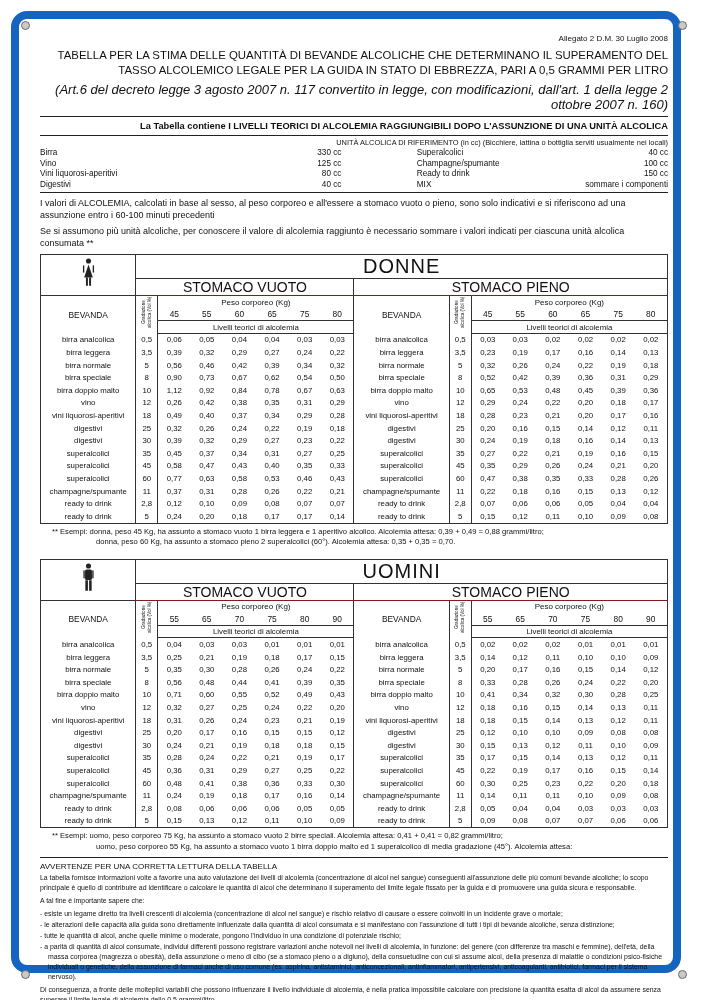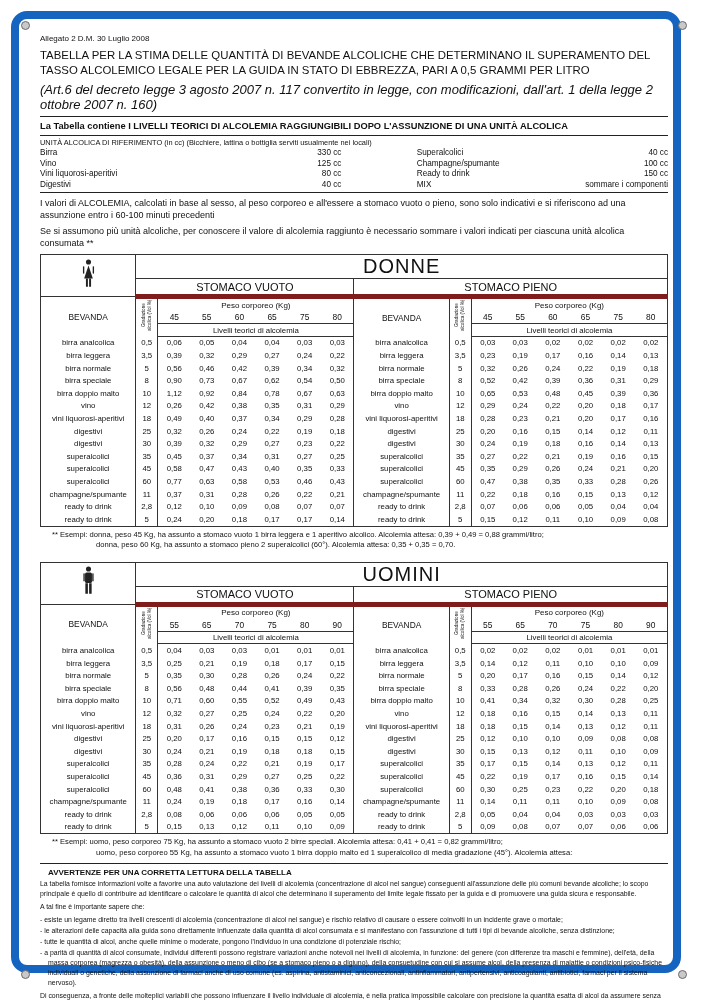--- a/index.html
+++ b/index.html
@@ -5,55 +5,55 @@
   html,body{margin:0;padding:0}
   body{width:708px;height:1000px;background:#fff;position:relative;overflow:hidden;
        font-family:"Liberation Sans", sans-serif;color:#111;}
   .frame{position:absolute;left:11px;top:11px;width:670px;height:962px;
          border:8px solid #1565c0;border-radius:16px;box-sizing:border-box;}
   .screw{position:absolute;width:7px;height:7px;border-radius:50%;
          background:#c9c9c9;border:1px solid #6a6a6a;z-index:3;}
   .screw.tl{left:21px;top:21px}.screw.tr{right:21px;top:21px}
   .screw.bl{left:21px;bottom:21px}.screw.br{right:21px;bottom:21px}
   .content{position:absolute;left:40px;top:34px;width:628px;z-index:2;}
-  .center{text-align:left}
+  .center{text-align:right}
   .allegato{font-size:8px;margin-bottom:5px}
   .title{font-size:11.4px;font-weight:normal;line-height:1.32;margin-bottom:4px}
   .subtitle{font-size:13px;font-style:italic;margin-bottom:4px}
   .rule{border:0;border-top:1px solid #222;margin:2px 0}
   .contains{font-size:9.3px;font-weight:bold;margin:4px 0}
   .units-head{font-size:7.4px;margin:2px 0 1px}
   table.units{width:100%;border-collapse:collapse;table-layout:fixed}
   table.units td{font-size:8.2px;line-height:1.28;padding:0}
   .u-lab{text-align:left}
   .u-val{text-align:right}
   .note{font-size:9px;line-height:1.28;margin:5px 0}
   
   table.tbl{width:100%;border-collapse:collapse;table-layout:fixed;border:1px solid #333;margin-top:2px}
   table.tbl th,table.tbl td{font-weight:normal;padding:0;overflow:hidden;white-space:nowrap;text-align:center;vertical-align:middle}
   .gender-title{font-size:20px;letter-spacing:1px;border-bottom:1px solid #333;height:21px}
-  .stomaco{font-size:11px;border-bottom:5px solid #7f1d1d;height:15px}
+  .stomaco{font-size:14px;border-bottom:1px solid #7f1d1d;height:15px}
   .iconcell{border-right:1px solid #333;border-bottom:1px solid #333}
   .bevh{font-size:8.4px;text-align:left;padding-left:4px;border-right:1px solid #333}
   .gradh{border-right:1px solid #333}
   .gradh span{writing-mode:vertical-rl;transform:rotate(180deg);display:inline-block;
               font-size:4.6px;line-height:1.35;max-height:33px;white-space:normal}
   .peso{font-size:8px;height:12px}
   .wcell{font-size:8.4px;height:12px}
   .livelli{font-size:7.8px;border-top:1px solid #333;border-bottom:1px solid #333;height:11px}
   table.tbl tbody td{height:12.6px;font-size:7.8px}
   td.bev{text-align:left;padding-left:4px;border-right:1px solid #333}
   td.grad,th.grad{border-right:1px solid #333}
   .mid{border-left:1px solid #333}
   
   .fnote{font-size:7.6px;line-height:1.4;margin:3px 0 0 12px}
   .fnote .cont{margin-left:44px}
   .gap{height:9px}
   
-  .avv-h{font-size:8px;font-weight:bold;margin:4px 8px 2px}
+  .avv-h{font-size:8px;font-weight:normal;margin:4px 0 2px}
   .avv{font-size:6.9px;line-height:1.45}
   .avv p{margin:0 0 3px}
   .avv .b{padding-left:8px;text-indent:-8px;margin:0 0 1px}
   .avv .b::before{content:"- "}
   .bold{font-weight:bold}
   .gicon{height:30px;display:inline-block}
 </style>
 </head>
 <body>
 

